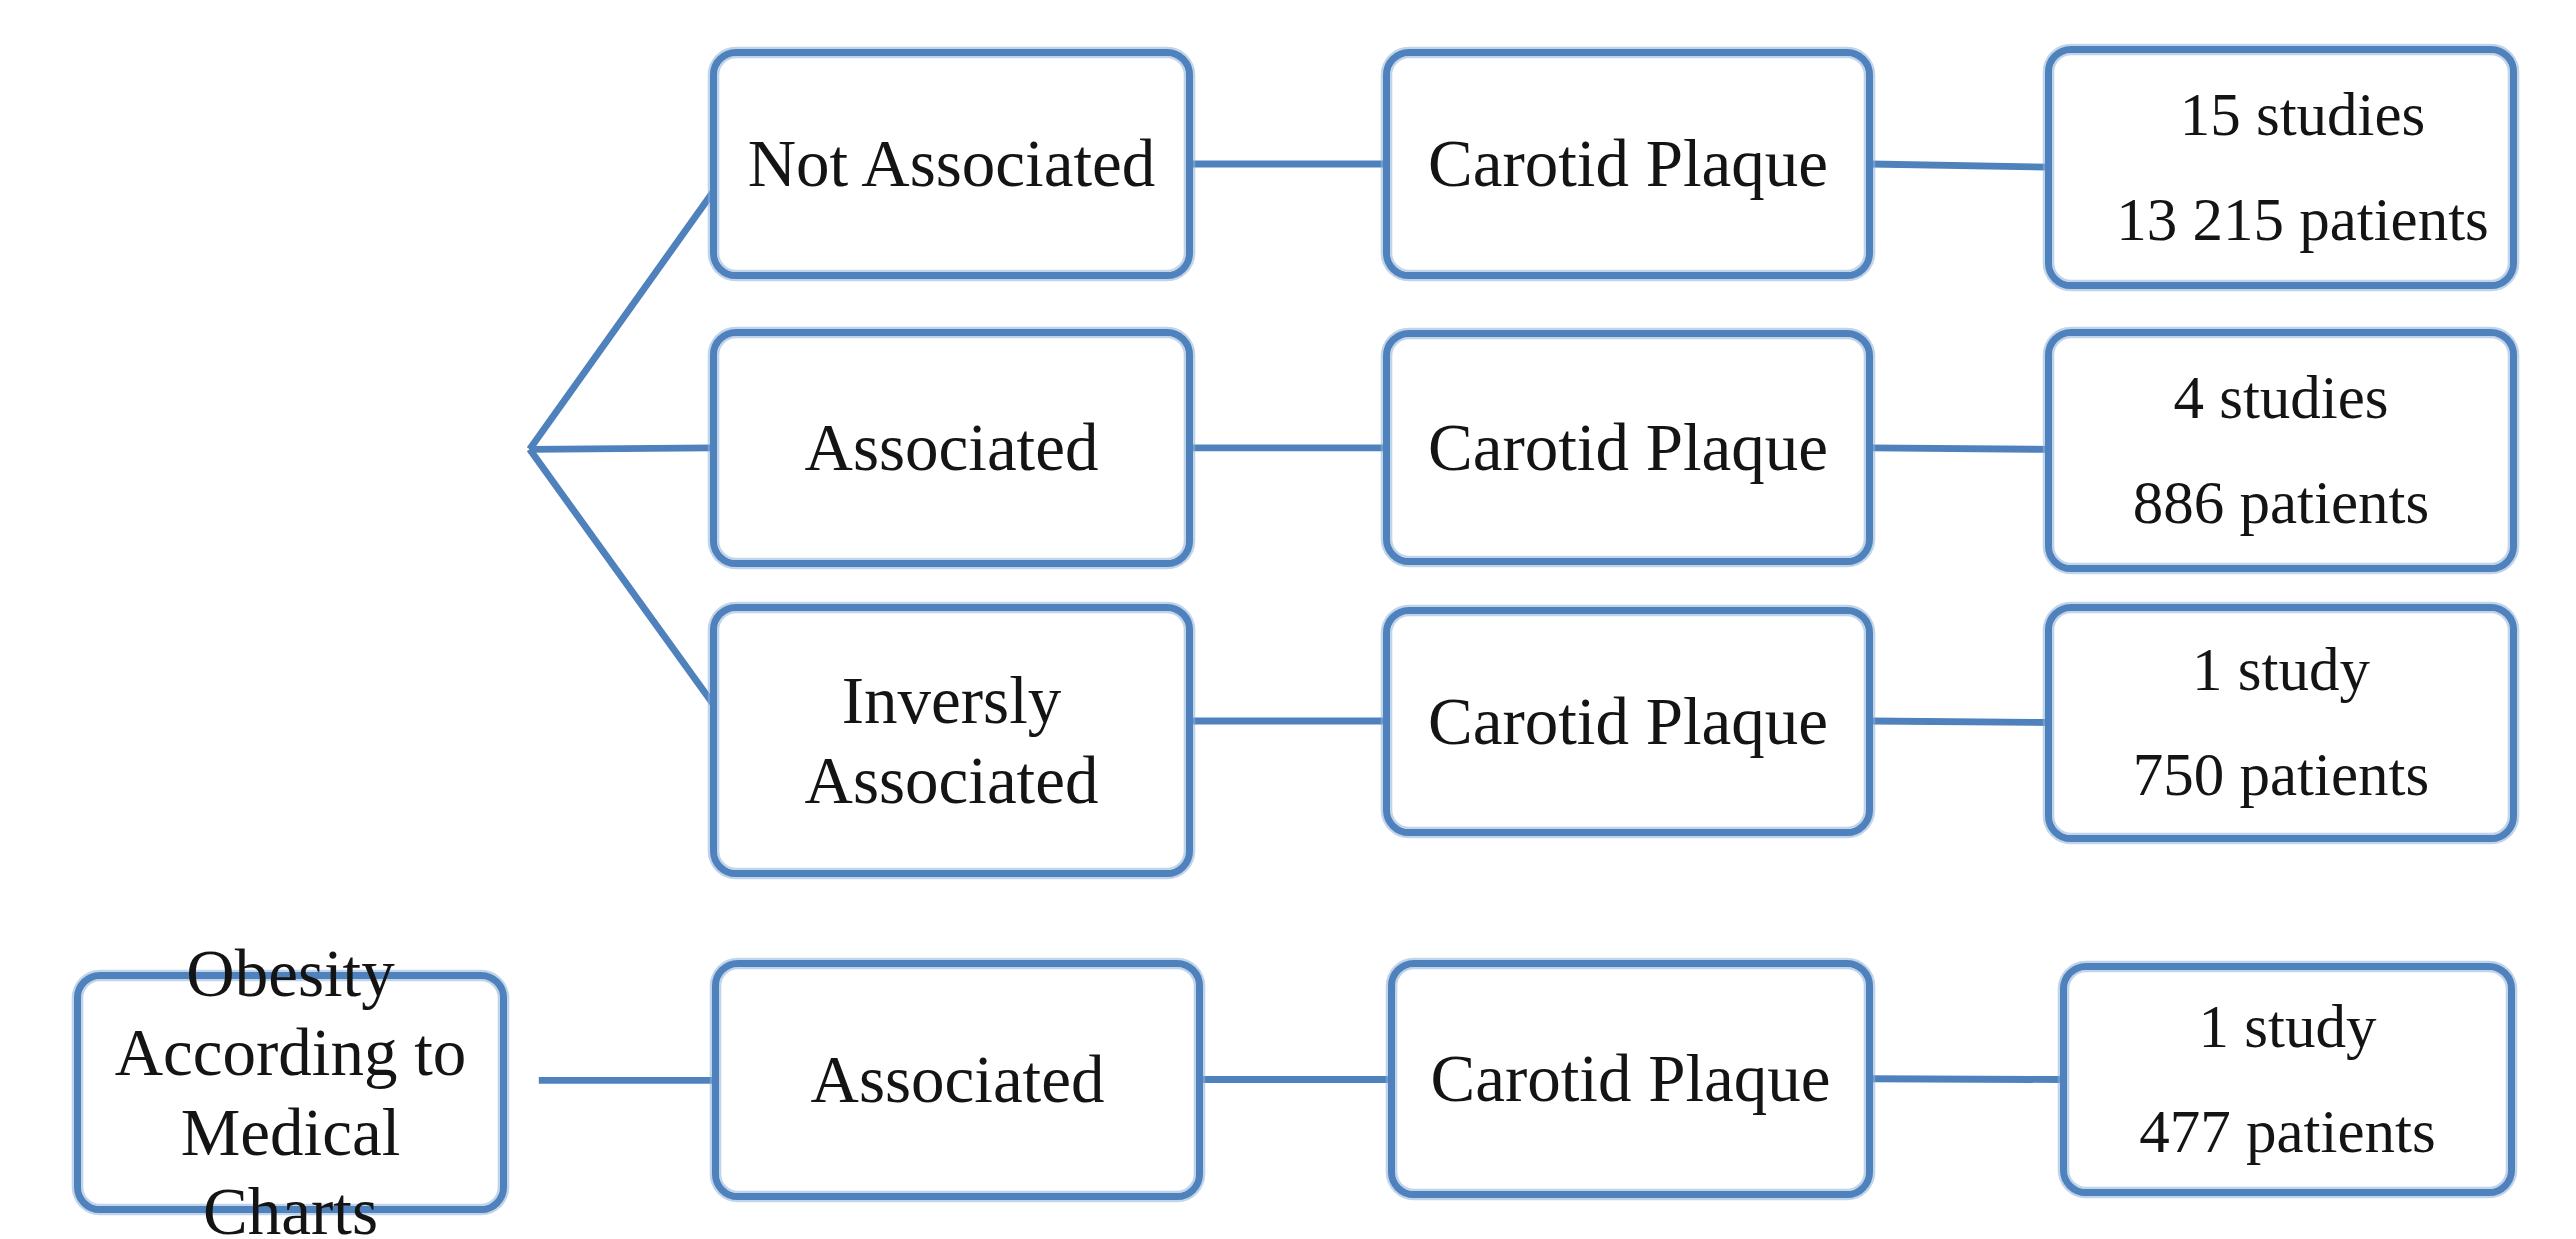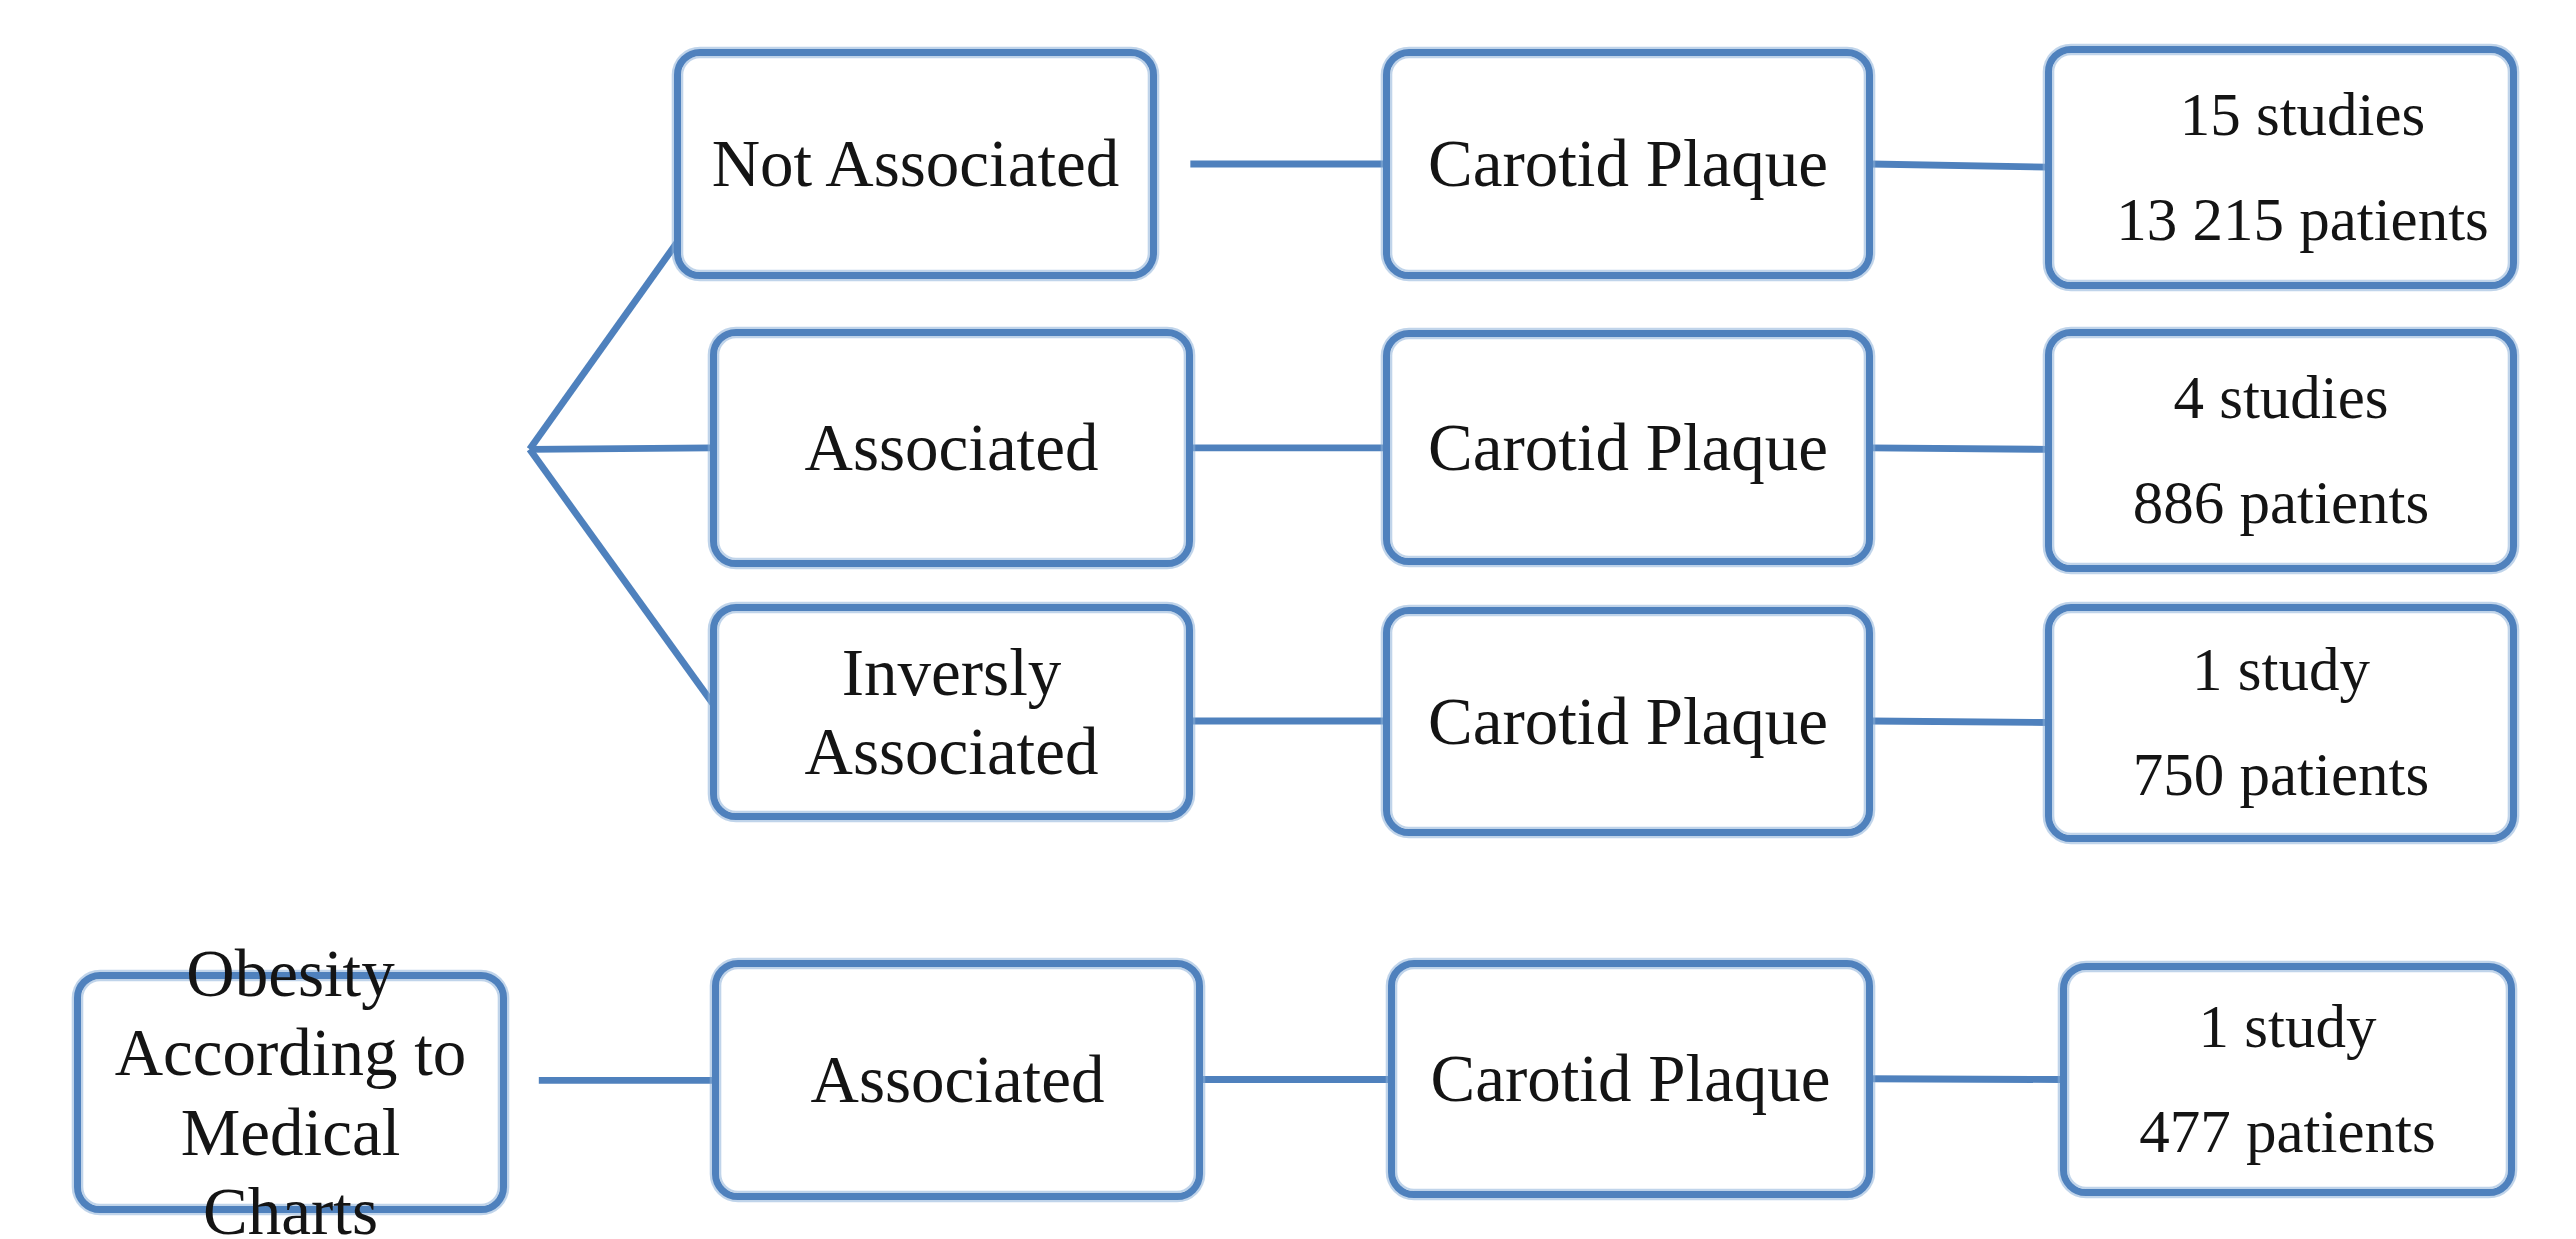--- a/index.html
+++ b/index.html
@@ -64,21 +64,21 @@
 
     <line x1="1560" y1="945" x2="1815" y2="945" stroke="#4f81bd" stroke-width="9"></line>
     <line x1="2451" y1="945" x2="2684" y2="947" stroke="#4f81bd" stroke-width="9"></line>
 
     <line x1="706" y1="1416" x2="937" y2="1416" stroke="#4f81bd" stroke-width="9"></line>
     <line x1="1572" y1="1415" x2="1823" y2="1415" stroke="#4f81bd" stroke-width="9"></line>
     <line x1="2450" y1="1414" x2="2700" y2="1415" stroke="#4f81bd" stroke-width="9"></line>
   </svg>
 
 
-  <div class="box" style="left:674px; top:49px; width:483px; height:230px;font-family:Liberation Serif, serif;">
+  <div class="box" style="left:710px; top:49px; width:483px; height:230px;font-family:Liberation Serif, serif;">
     <span class="label">Not Associated</span>
   </div>
   <div class="box" style="left:1383px; top:49px; width:490px; height:230px;">
     <span class="label">Carotid Plaque</span>
   </div>
   <div class="box loose" style="left:2045px; top:46px; width:472px; height:243px;padding-left:43px;">
     <span class="label">15 studies
 13 215 patients</span>
   </div>
 
@@ -86,21 +86,21 @@
     <span class="label">Associated</span>
   </div>
   <div class="box" style="left:1383px; top:330px; width:490px; height:235px;">
     <span class="label">Carotid Plaque</span>
   </div>
   <div class="box loose" style="left:2045px; top:329px; width:472px; height:243px;">
     <span class="label">4 studies
 886 patients</span>
   </div>
 
-  <div class="box tight" style="left:710px; top:604px; width:483px; height:216px;">
+  <div class="box tight" style="left:710px; top:604px; width:483px; height:273px;">
     <span class="label">Inversly
 Associated</span>
   </div>
   <div class="box" style="left:1383px; top:607px; width:490px; height:229px;">
     <span class="label">Carotid Plaque</span>
   </div>
   <div class="box loose" style="left:2045px; top:604px; width:472px; height:238px;">
     <span class="label">1 study
 750 patients</span>
   </div>

